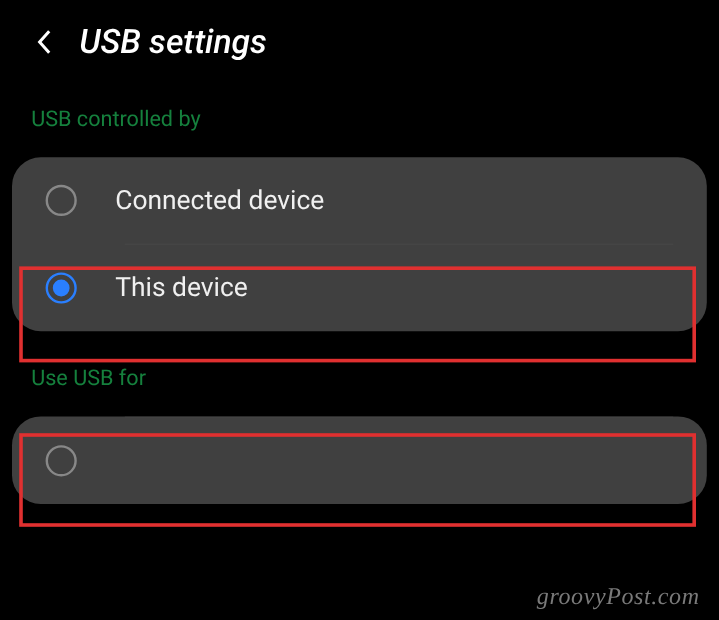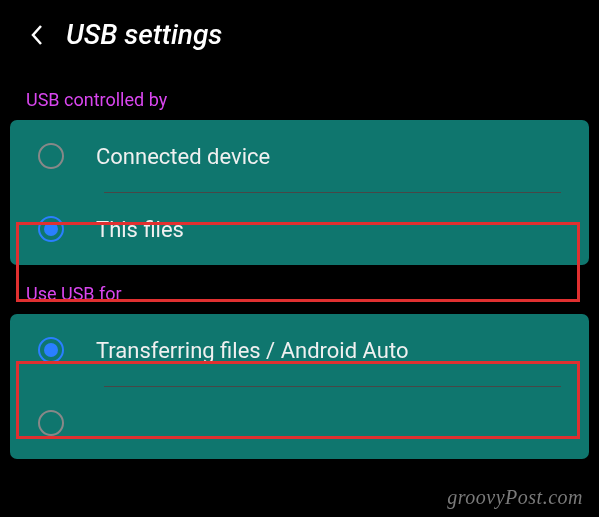--- a/index.html
+++ b/index.html
@@ -34,28 +34,28 @@
       stroke: #ffffff;
       stroke-width: 2.5;
       fill: none;
     }
     .title {
       font-size: 28px;
       font-weight: 500;
       color: #ffffff;
     }
     .section-label {
-      color: #d946ef;
+      color: #15803d;
       font-size: 18px;
       padding: 18px 26px 10px 26px;
     }
     .card {
-      background: #0f766e;
-      border-radius: 7px;
-      margin: 0 10px;
+      background: #404040;
+      border-radius: 24px;
+      margin: 11px 10px;
       overflow: hidden;
     }
     .option-row {
       display: flex;
       align-items: center;
       padding: 20px 28px;
       gap: 32px;
       min-height: 72px;
     }
     .radio {
@@ -135,31 +135,27 @@
 <div class="section-label">USB controlled by</div>
 
 <div class="card">
   <div class="option-row">
     <div class="radio"></div>
     <div class="option-label">Connected device</div>
   </div>
   <div class="divider"></div>
   <div class="option-row">
     <div class="radio selected"></div>
-    <div class="option-label">This files</div>
+    <div class="option-label">This device</div>
   </div>
 </div>
 
 <div class="section-label">Use USB for</div>
 
 <div class="card">
-  <div class="option-row">
-    <div class="radio selected"></div>
-    <div class="option-label">Transferring files / Android Auto</div>
-  </div>
   <div class="divider"></div>
   <div class="option-row">
     <div class="radio"></div>
   </div>
 </div>
 
 <div class="highlight-box highlight-1"></div>
 <div class="highlight-box highlight-2"></div>
 
 <div class="watermark">groovyPost.com</div>

